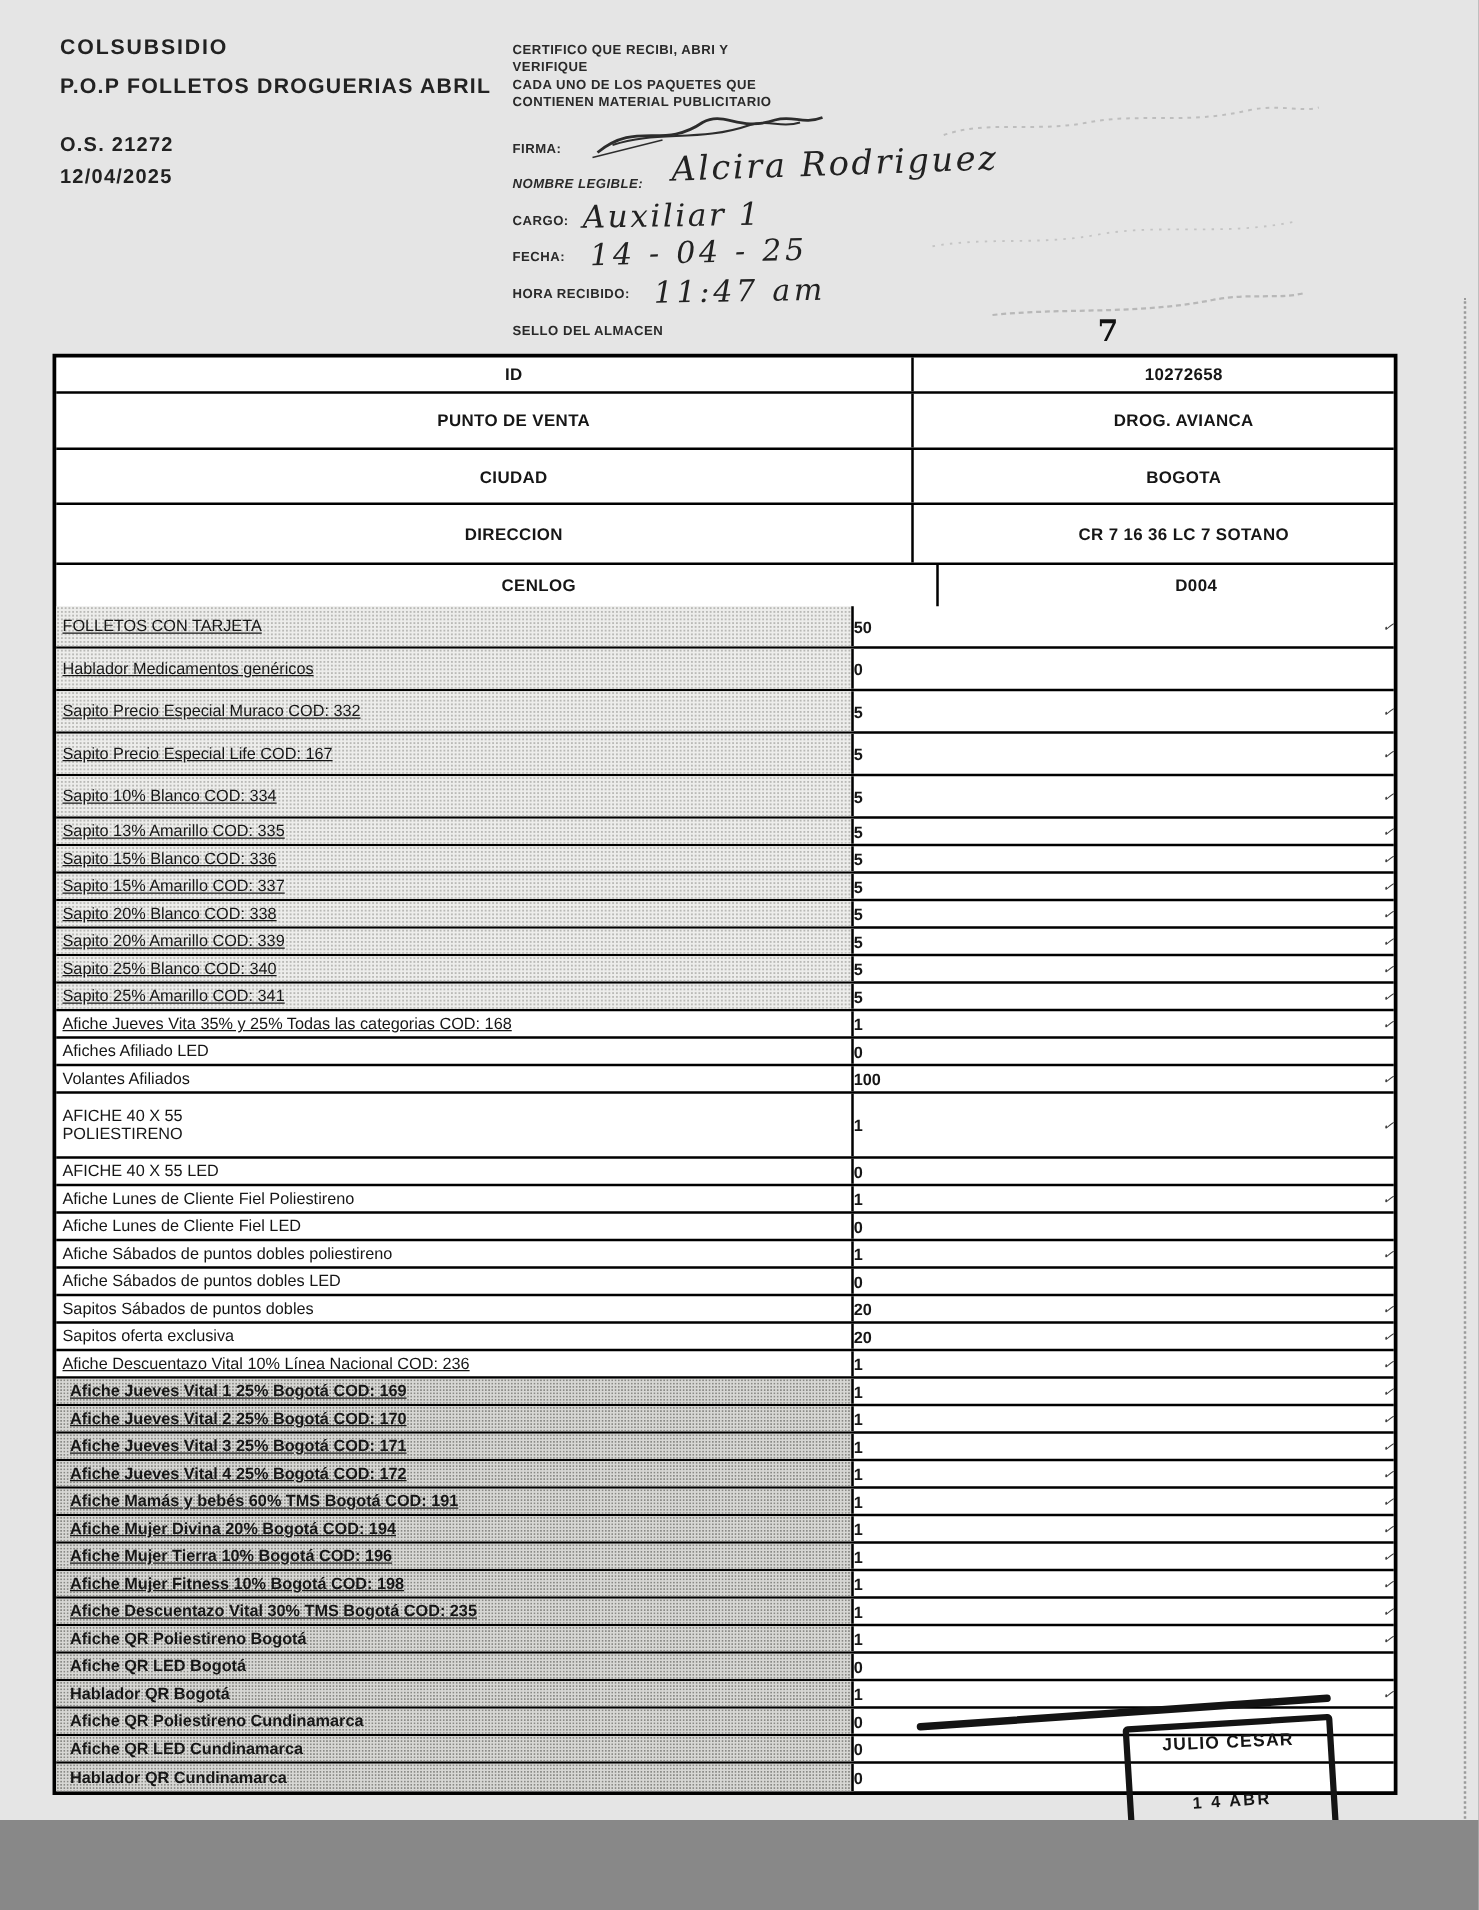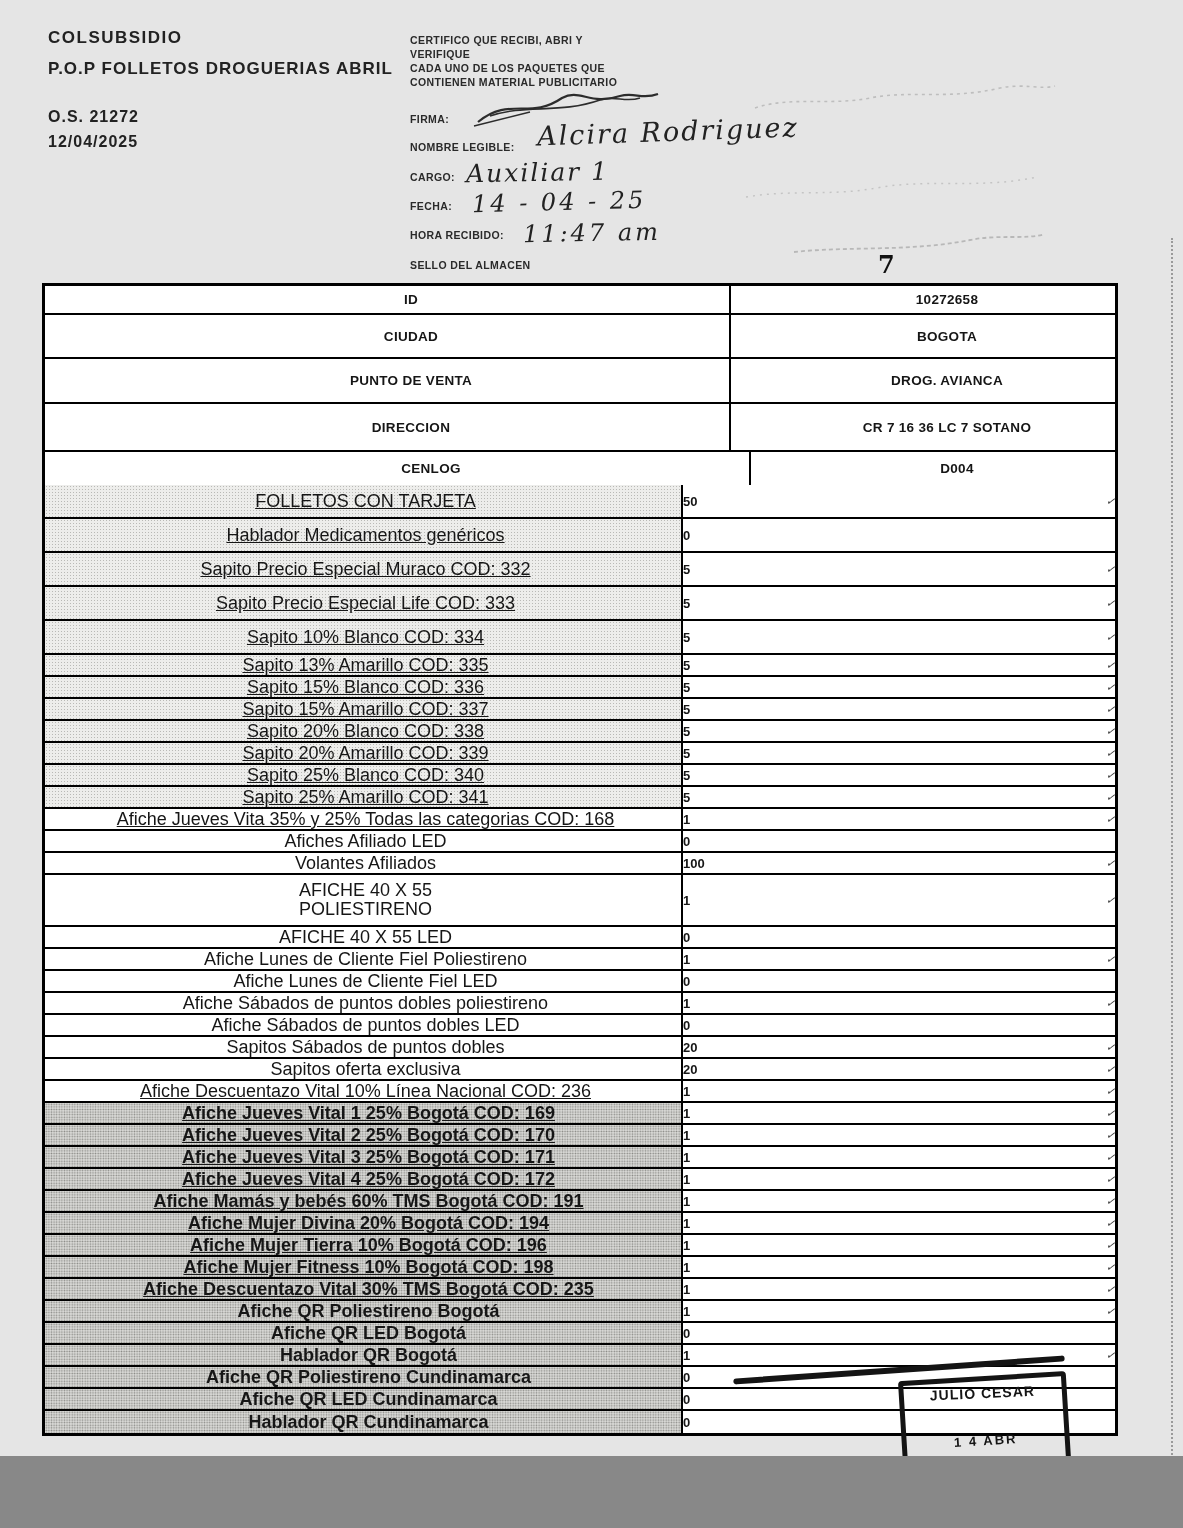--- a/index.html
+++ b/index.html
@@ -32,21 +32,21 @@
     border:3px solid #000;box-sizing:border-box;background:#fff;
   }
   .trow{display:flex;border-bottom:2px solid #000;box-sizing:border-box;}
   .trow:last-child{border-bottom:none;}
   .lcell{width:638px;box-sizing:border-box;border-right:2px solid #000;display:flex;align-items:center;}
   .rcell{flex:1;box-sizing:border-box;display:flex;align-items:center;justify-content:space-between;}
   
   .info .lcell,.info .rcell{justify-content:center;font-weight:bold;font-size:13.5px;letter-spacing:.3px;margin-left:48px;}
   .h-id{height:29px;}.h-pdv{height:45px;}.h-ciu{height:44px;}.h-dir{height:48px;}.h-cen{height:33px;border-bottom-width:3px;padding-left:20px;}
   
-  .item .lcell{justify-content:center;padding-left:5px;font-size:18px;line-height:1.05;}
+  .item .lcell{justify-content:flex-start;padding-left:5px;font-size:13px;line-height:1.05;}
   .item .rcell{font-size:13px;font-weight:600;}
   .sz-tall{height:34px;}
   .sz-normal{height:22px;}
   .sz-double{height:52px;}
   .shade-light .lcell{
     background-color:#ededeb;
     background-image:radial-gradient(#b9b9b6 .6px,transparent .7px);
     background-size:3px 3px;
   }
   .shade-dark .lcell{
@@ -91,21 +91,21 @@
   <div class="hdr-date">12/04/2025</div>
 
   <div class="cert">
     <div>CERTIFICO QUE RECIBI, ABRI Y</div>
     <div>VERIFIQUE</div>
     <div>CADA UNO DE LOS PAQUETES QUE</div>
     <div>CONTIENEN MATERIAL PUBLICITARIO</div>
   </div>
 
   <div class="flabel" style="left:410px;top:113px;">FIRMA:</div>
-  <div class="flabel" style="left:410px;top:141px;">NOMBRE LEGIBLE:</div>
+  <div class="flabel" style="left:410px;top:141px;font-style:italic;">NOMBRE LEGIBLE:</div>
   <div class="flabel" style="left:410px;top:171px;">CARGO:</div>
   <div class="flabel" style="left:410px;top:200px;">FECHA:</div>
   <div class="flabel" style="left:410px;top:229px;">HORA RECIBIDO:</div>
   <div class="flabel" style="left:410px;top:259px;">SELLO DEL ALMACEN</div>
 
   <svg class="sig" width="200" height="44">
     <path d="M8 36 C 40 10, 60 34, 92 12 C 110 2, 120 20, 150 10 C 165 6, 172 14, 188 8" fill="none" stroke="#2c2c2c" stroke-width="2.2"></path>
     <path d="M20 30 C 55 18, 90 28, 130 14 C 145 9, 155 17, 170 12" fill="none" stroke="#2c2c2c" stroke-width="1.6"></path>
     <path d="M4 40 L 60 26" fill="none" stroke="#2c2c2c" stroke-width="1.4"></path>
   </svg>
@@ -127,30 +127,30 @@
 
   <div class="hw-seven">7</div>
 
   <div class="doc-table">
     <div id="info-rows">
   <div class="trow info h-id">
     <div class="lcell">ID</div>
     <div class="rcell">10272658</div>
   </div>
 
+  <div class="trow info h-pdv">
+    <div class="lcell">PUNTO DE VENTA</div>
+    <div class="rcell">DROG. AVIANCA</div>
+  </div>
+
   <div class="trow info h-ciu">
     <div class="lcell">CIUDAD</div>
     <div class="rcell">BOGOTA</div>
   </div>
 
-  <div class="trow info h-pdv">
-    <div class="lcell">PUNTO DE VENTA</div>
-    <div class="rcell">DROG. AVIANCA</div>
-  </div>
-
   <div class="trow info h-dir">
     <div class="lcell">DIRECCION</div>
     <div class="rcell">CR 7 16 36 LC 7 SOTANO</div>
   </div>
 
   <div class="trow info h-cen">
     <div class="lcell">CENLOG</div>
     <div class="rcell">D004</div>
   </div>
 </div>
@@ -180,21 +180,21 @@
             <span class="item-label">Sapito Precio Especial Muraco COD: 332</span>
           </div>
     <div class="rcell">
       <span>5</span>
       <span class="qty-check">✓</span>
     </div>
   </div>
 
   <div class="trow item sz-tall shade-light u">
     <div class="lcell">
-            <span class="item-label">Sapito Precio Especial Life COD: 333</span>
+            <span class="item-label">Sapito Precio Especial Life COD: 167</span>
           </div>
     <div class="rcell">
       <span>5</span>
       <span class="qty-check">✓</span>
     </div>
   </div>
 
   <div class="trow item sz-tall shade-light u">
     <div class="lcell">
             <span class="item-label">Sapito 10% Blanco COD: 334</span>

